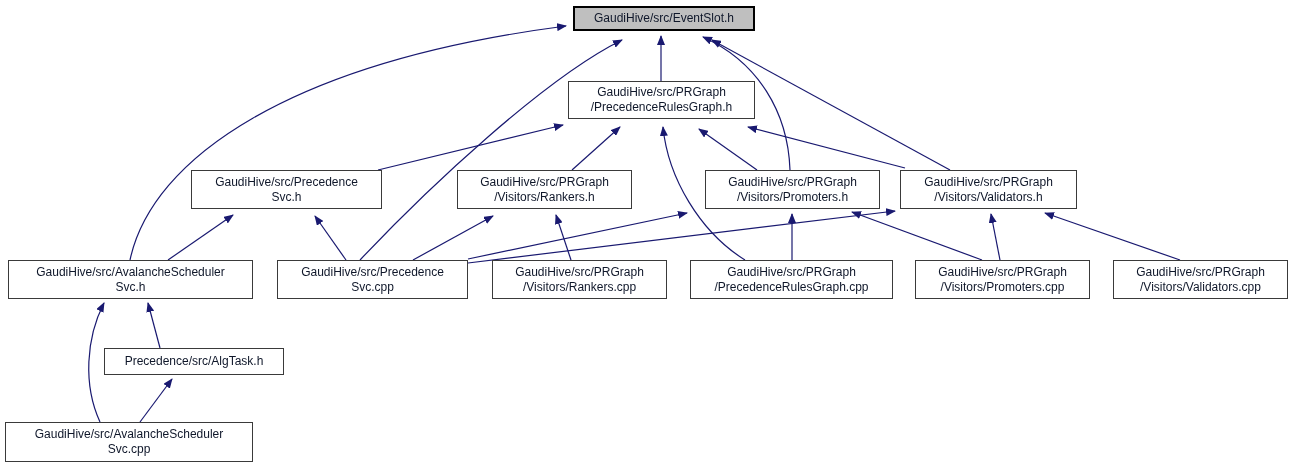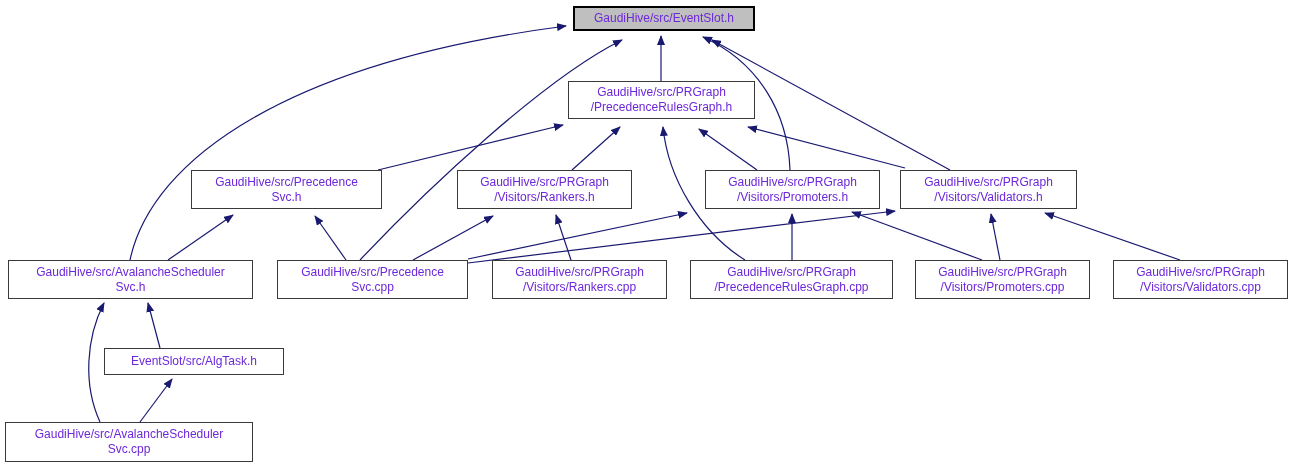--- a/index.html
+++ b/index.html
@@ -12,21 +12,21 @@
   }
   #edges-svg{position:absolute;left:0;top:0;width:1293px;height:469px;}
   .node{
     position:absolute;
     box-sizing:border-box;
     background:#ffffff;
     border:1px solid #3a3a3a;
     display:flex;align-items:center;justify-content:center;
     text-align:center;
     font-size:12px;line-height:15px;
-    color:#6d28d9;
+    color:#0f172a;
     white-space:pre-line;
     cursor:pointer;
   }
   .node.root{
     background:#bfbfbf;
     border:2px solid #000000;
   }
 </style>
 </head>
 <body>
@@ -79,16 +79,16 @@
     <div class="node" style="left: 277px; top: 260px; width: 191px; height: 39px;"><span>GaudiHive/src/Precedence
 Svc.cpp</span></div>
     <div class="node" style="left: 492px; top: 260px; width: 175px; height: 39px;"><span>GaudiHive/src/PRGraph
 /Visitors/Rankers.cpp</span></div>
     <div class="node" style="left: 690px; top: 260px; width: 203px; height: 39px;"><span>GaudiHive/src/PRGraph
 /PrecedenceRulesGraph.cpp</span></div>
     <div class="node" style="left: 915px; top: 260px; width: 175px; height: 39px;"><span>GaudiHive/src/PRGraph
 /Visitors/Promoters.cpp</span></div>
     <div class="node" style="left: 1113px; top: 260px; width: 175px; height: 39px;"><span>GaudiHive/src/PRGraph
 /Visitors/Validators.cpp</span></div>
-    <div class="node" style="left: 104px; top: 348px; width: 180px; height: 27px;"><span>EventSlot/src/AlgTask.h</span></div>
+    <div class="node" style="left: 104px; top: 348px; width: 180px; height: 27px;"><span>Precedence/src/AlgTask.h</span></div>
     <div class="node" style="left: 5px; top: 422px; width: 248px; height: 40px;"><span>GaudiHive/src/AvalancheScheduler
 Svc.cpp</span></div>
   </div>
 
 </body></html>

